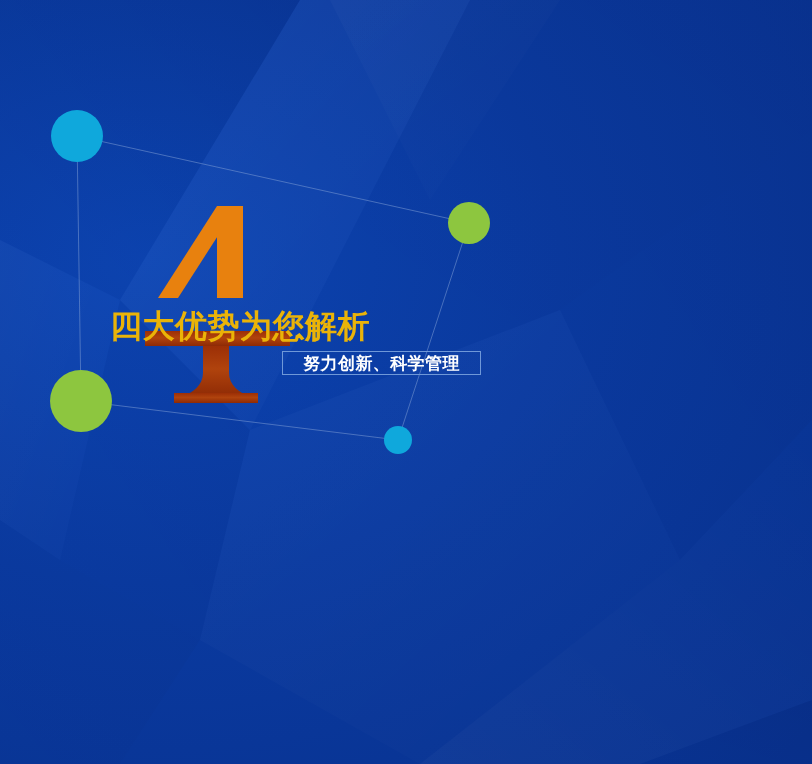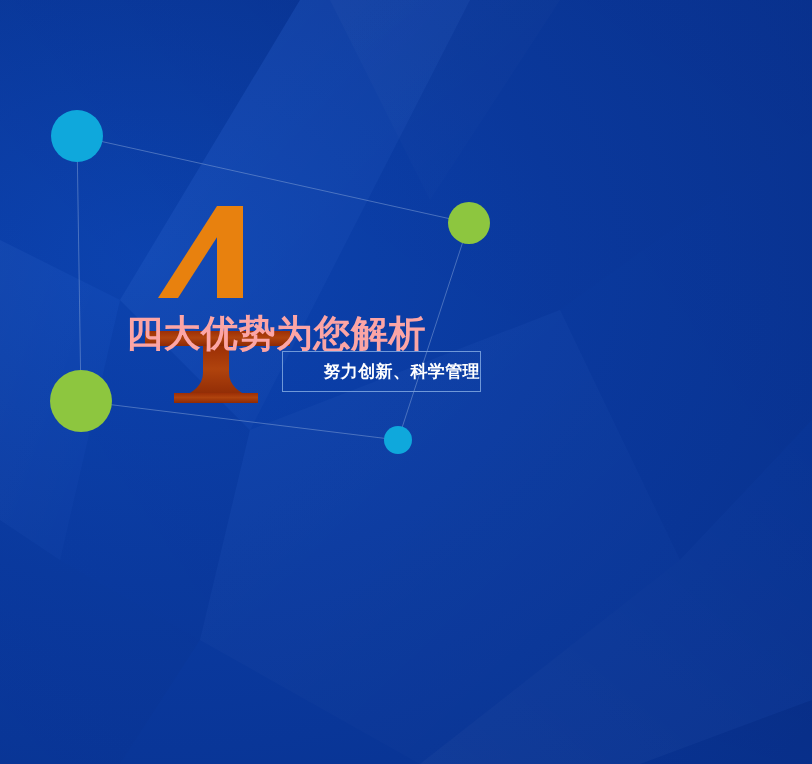--- a/index.html
+++ b/index.html
@@ -67,42 +67,42 @@
     font-size: 14.5px;
     font-weight: 700;
     letter-spacing: 1.55px;
     color: #a8a39b;
     white-space: nowrap;
     line-height: 1;
   }
 
   .headline {
     position: absolute;
-    left: 126px;
+    left: 110px;
     top: 288px;
-    font-size: 37px;
+    font-size: 32px;
     font-weight: 700;
-    color: #fca5a5;
+    color: #eab308;
     letter-spacing: 0.5px;
     white-space: nowrap;
     line-height: 1.12;
     font-family: "DejaVu Sans", "Liberation Sans", sans-serif;
   }
 
   .tagline-box {
     position: absolute;
     left: 282px;
     top: 351px;
     width: 199px;
-    height: 41px;
+    height: 24px;
     border: 1px solid #6f98d8;
     box-sizing: border-box;
     display: flex;
     align-items: center;
-    justify-content: flex-end;
+    justify-content: center;
   }
   .tagline-text {
     font-size: 17px;
     font-weight: 700;
     color: #ffffff;
     letter-spacing: 0.4px;
     white-space: nowrap;
     font-family: "DejaVu Sans", "Liberation Sans", sans-serif;
   }
 </style>

